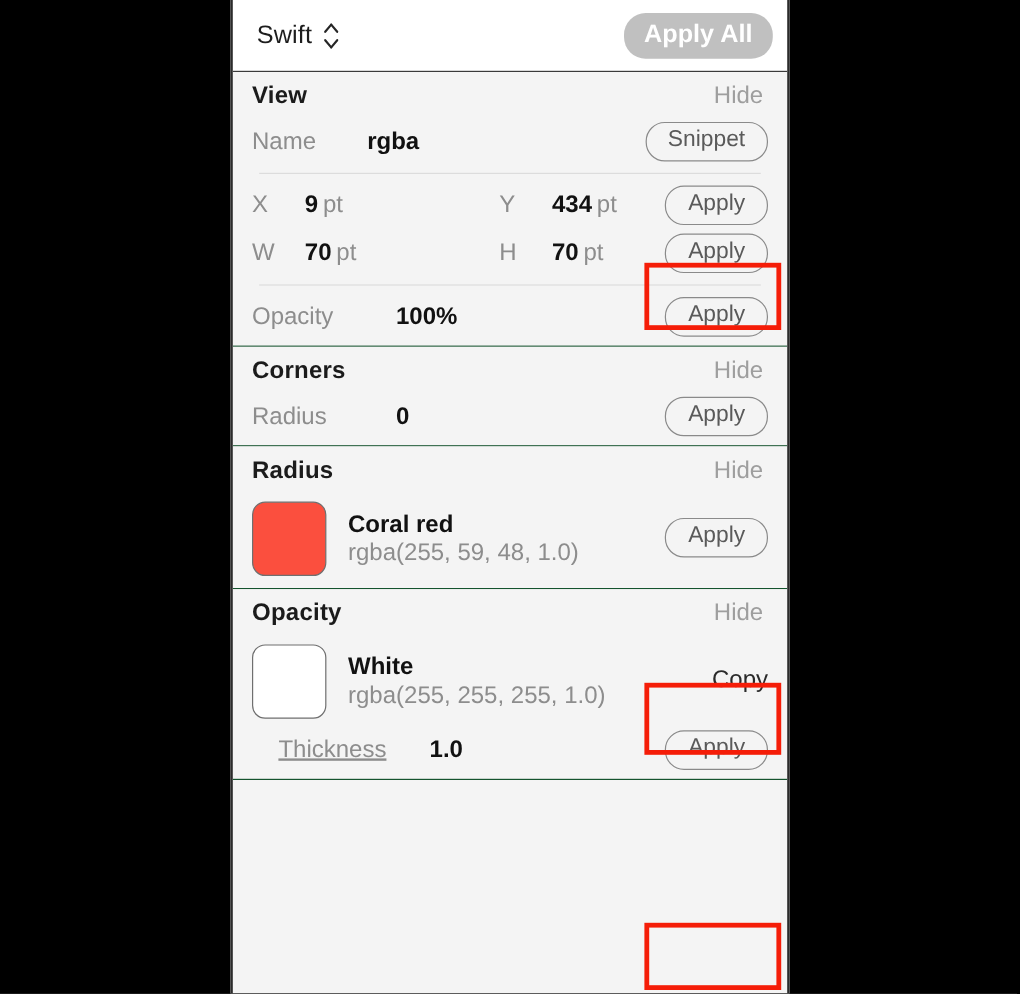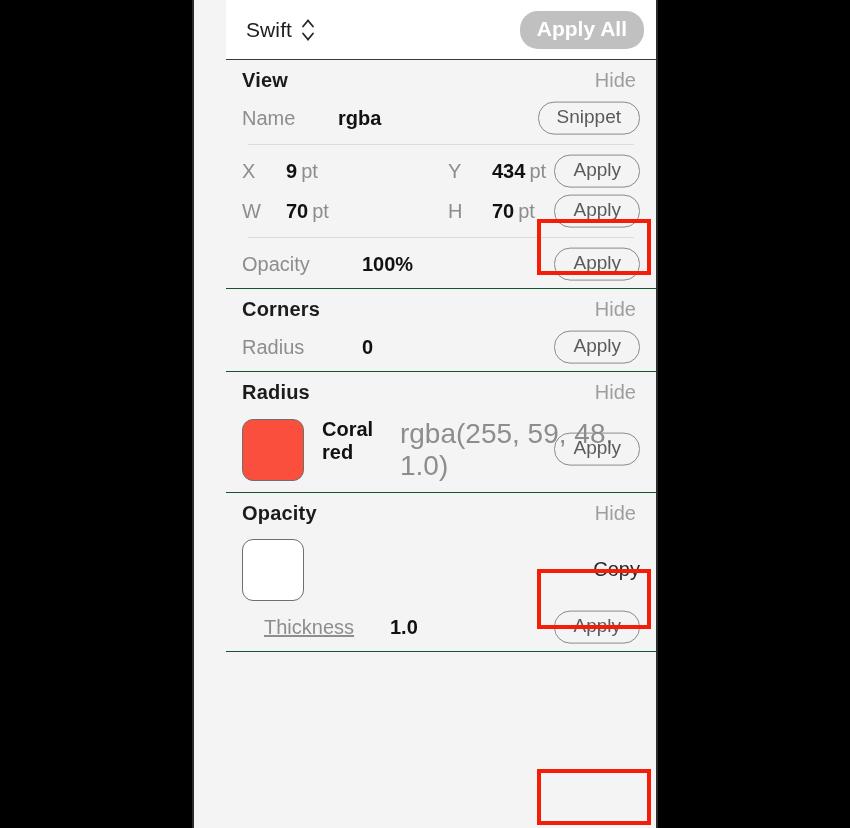--- a/index.html
+++ b/index.html
@@ -25,21 +25,20 @@
     left: 192px;
     top: 0px;
     width: 466px;
     height: 828px;
     background: #f4f4f4;
     border-left: 2px solid #2b2b2b;
     border-right: 2px solid #2b2b2b;
     display: flex;
     flex-direction: column;
     overflow: hidden;
-    padding-left: 32px;
   }
 
   
   .topbar {
     height: 60px;
     flex: 0 0 60px;
     background: #ffffff;
     border-bottom: 1px solid #3a3a3a;
     display: flex;
     align-items: center;
@@ -190,30 +189,30 @@
   .swatch {
     width: 62px;
     height: 62px;
     border-radius: 11px;
     border: 1.8px solid #6f6f6f;
     flex: 0 0 62px;
   }
   .color-text {
     margin-left: 18px;
     display: flex;
-    flex-direction: row;
+    flex-direction: column;
     gap: 1px;
   }
   .color-name {
     font-size: 20px;
     font-weight: bold;
     color: #111111;
   }
   .color-rgba {
-    font-size: 28px;
+    font-size: 20px;
     color: #8d8d8d;
   }
   .copy-link {
     font-size: 20px;
     color: #2a2a2a;
     cursor: default;
   }
   .thick-row .lbl { width: 126px; margin-left: 22px; text-decoration: underline; }
 </style>
 </head>
@@ -328,20 +327,24 @@
       </div>
     </div>
 
     <div class="section">
       <div class="section-head">
         <span class="section-title">Opacity</span>
         <span class="section-hide">Hide</span>
       </div>
       <div class="color-row">
         <span class="swatch" id="border-swatch" style="background: rgb(255, 255, 255);"></span>
+        <span class="color-text">
+          <span class="color-name">White</span>
+          <span class="color-rgba">rgba(255, 255, 255, 1.0)</span>
+        </span>
         <span class="right-slot">
           <span class="copy-link">Copy</span>
         </span>
       </div>
       <div class="row thick-row">
         <span class="lbl">Thickness</span>
         <span class="val">1.0</span>
         <span class="right-slot">
           <button class="pill">Apply</button>
         </span>

